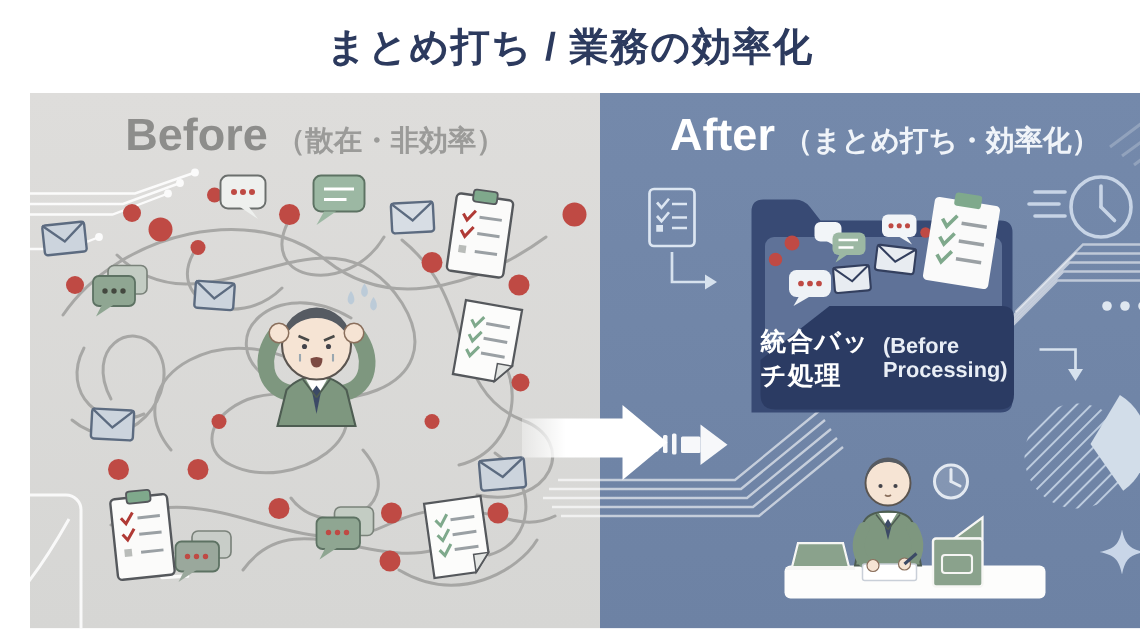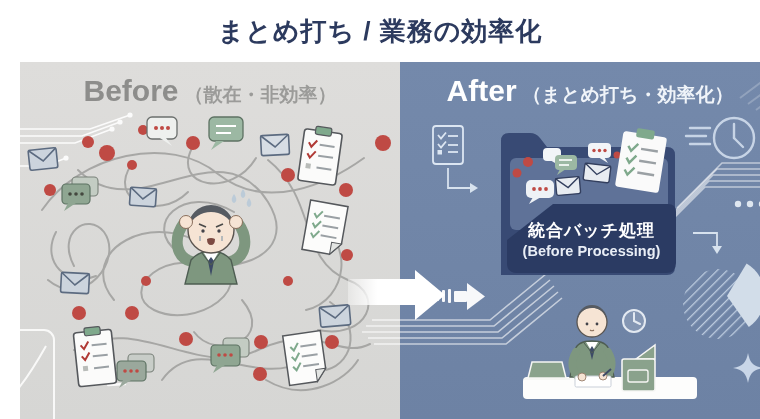--- a/index.html
+++ b/index.html
@@ -16,21 +16,21 @@
               display:flex;align-items:baseline;justify-content:center;gap:6px;white-space:nowrap;}
   .head-main{font-size:30px;font-weight:bold;}
   .head-note{font-size:19px;font-weight:bold;}
   .before .head-main{color:#8d8d8b;}
   .before .head-note{color:#9b9b99;}
   .after .head-main{color:#ffffff;}
   .after .head-note{color:#f0f4f9;}
   svg.scene{position:absolute;top:0;left:0;width:380px;height:357px;z-index:1;}
   .big-arrow{position:absolute;left:348px;top:257px;width:104px;height:78px;z-index:6;}
   .folder-label{position:absolute;left:107px;top:142px;width:169px;height:69px;z-index:3;
-                display:flex;flex-direction:column;align-items:center;justify-content:center;gap:1px;}
+                display:flex;align-items:center;justify-content:center;gap:1px;}
   .folder-label .jp{font-size:17px;font-weight:bold;color:#ffffff;letter-spacing:1px;}
   .folder-label .en{font-size:14.5px;font-weight:bold;color:#e9eef6;}
 </style>
 </head>
 <body>
 
 <div class="stage">
 
   <header class="title-bar">
     <h1 class="page-title">まとめ打ち / 業務の効率化</h1>

